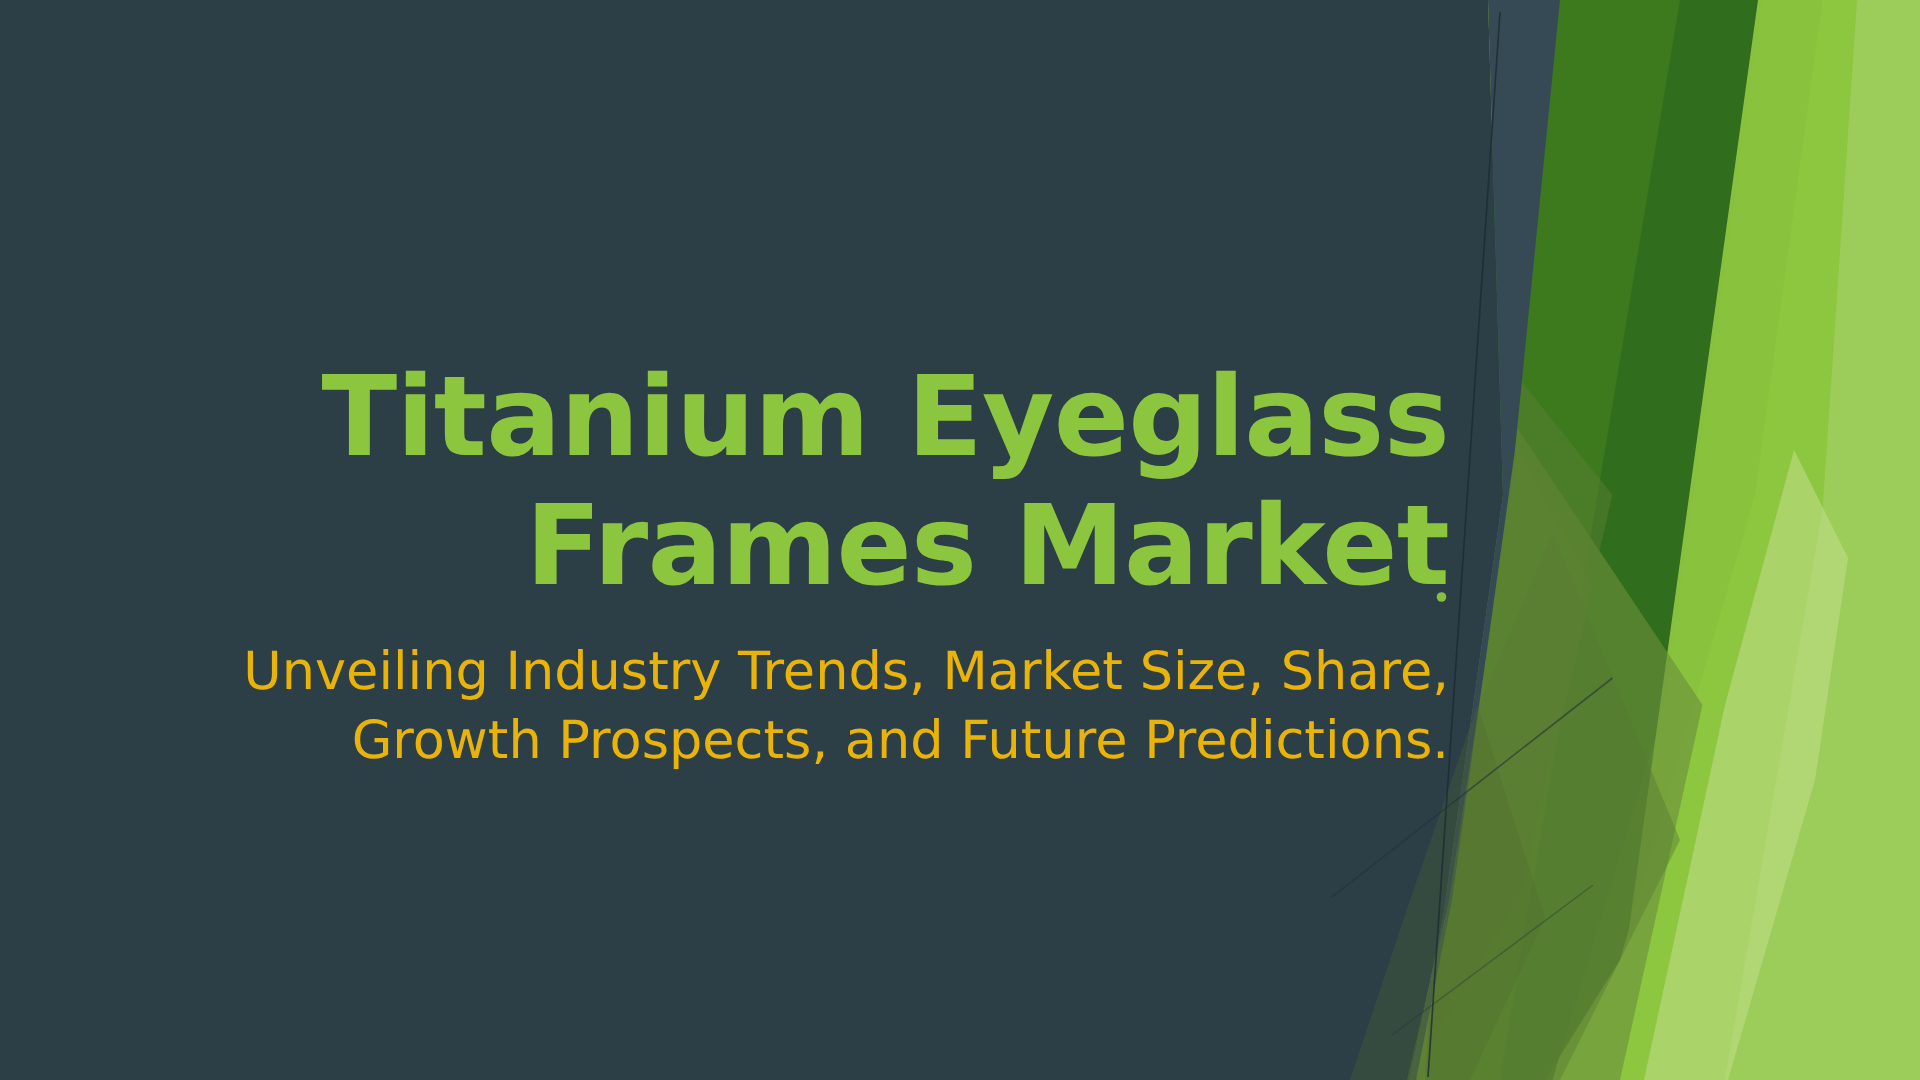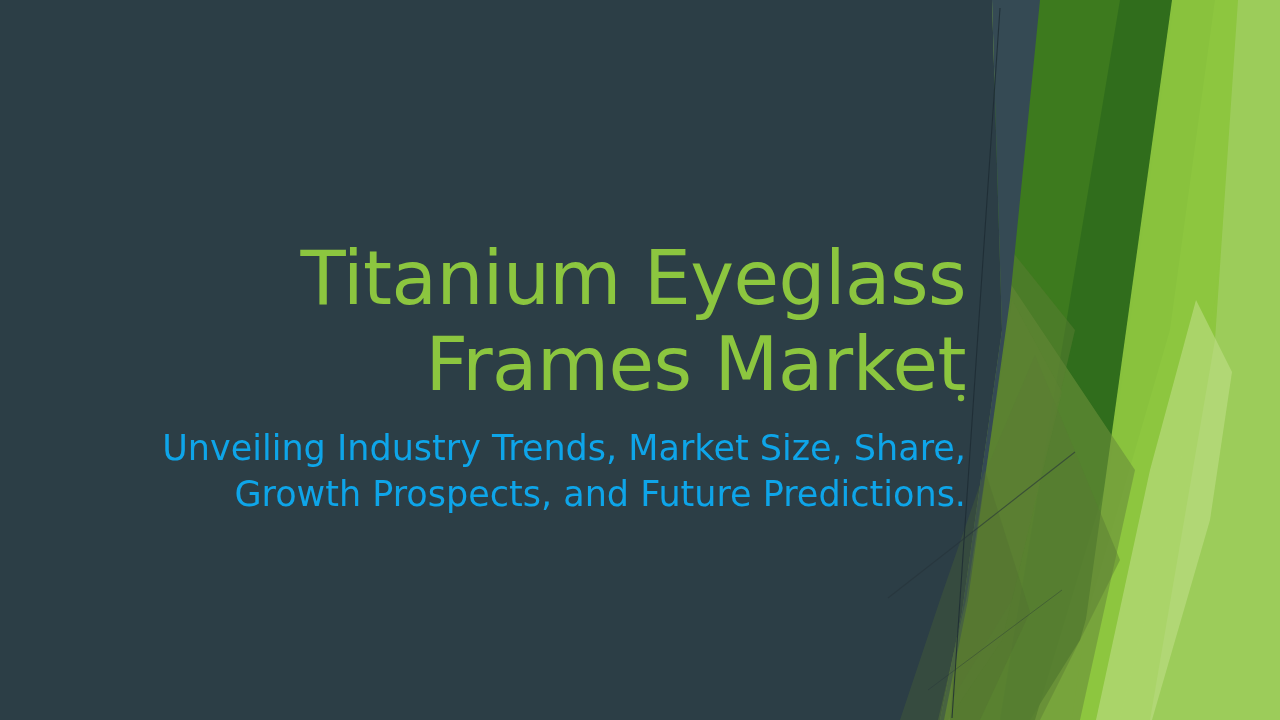--- a/index.html
+++ b/index.html
@@ -36,35 +36,35 @@
     position: absolute;
     left: 140px;
     top: 236px;
     width: 826px;
     text-align: right;
   }
   #slide-title {
     margin: 0;
     color: #8cc63f;
     font-size: 74px;
-    font-weight: normal;
+    font-weight: bold;
     line-height: 1.16;
     letter-spacing: -0.5px;
     white-space: pre-line;
   }
   #subtitle-block {
     position: absolute;
     left: 140px;
     top: 426px;
     width: 826px;
     text-align: right;
   }
   #slide-subtitle {
     margin: 0;
-    color: #0ea5e9;
+    color: #eab308;
     font-size: 35px;
     font-weight: normal;
     line-height: 1.30;
     white-space: pre-line;
   }
 </style>
 </head>
 <body>
 
 <div id="slide">

